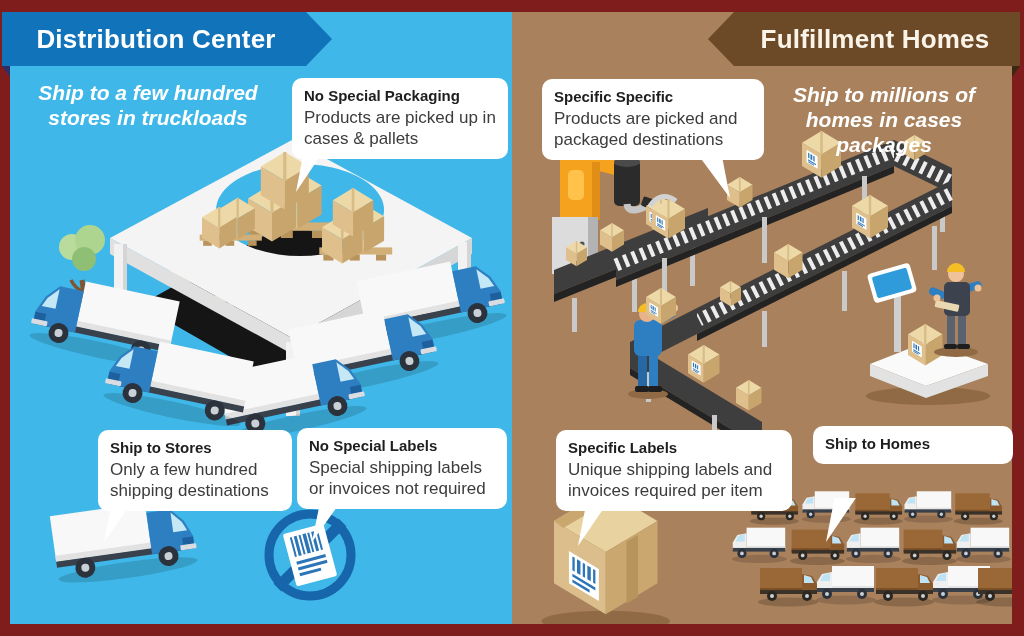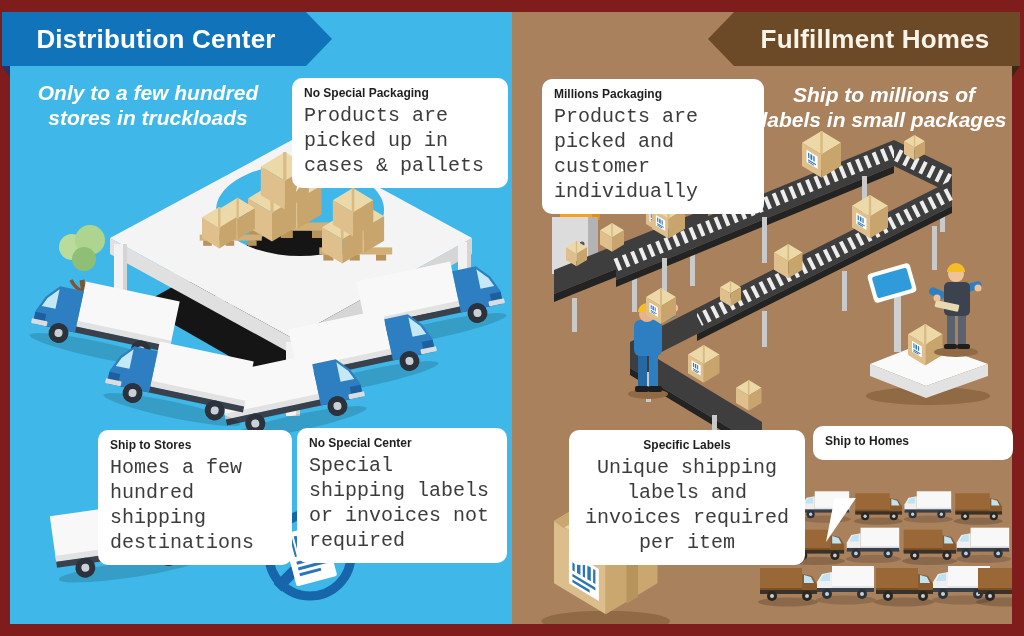--- a/index.html
+++ b/index.html
@@ -16,22 +16,22 @@
   #banner-right{left:708px;width:312px;background:#6C4A28;color:#FAF3E8;padding-left:22px;box-sizing:border-box;
      clip-path:polygon(26px 0, 100% 0, 100% 100%, 26px 100%, 0 50%);}
   .fold{position:absolute;top:66px;width:8px;height:11px;z-index:6;}
   #fold-left{left:2px;background:#2E2F66;clip-path:polygon(0 0,100% 0,100% 100%);}
   #fold-right{left:1012px;background:#3B2712;clip-path:polygon(0 0,100% 0,0 100%);}
   .tagline{position:absolute;z-index:3;color:#ffffff;font-size:21px;font-weight:700;font-style:italic;
            text-align:center;line-height:1.2;white-space:pre-line;}
   #tagline-left{left:28px;top:80px;width:240px;}
   #tagline-right{left:758px;top:82px;width:252px;}
   .callout{position:absolute;z-index:5;background:#ffffff;border-radius:10px;padding:8px 12px 10px 12px;}
-  .callout .t{font-size:12px;font-weight:800;color:#1E1E1E;line-height:1.3;}
-  .callout .b{font-size:20px;color:#3C3C3C;line-height:1.25;white-space:pre-line;margin-top:1px;font-family:Liberation Mono, monospace;}
+  .callout .t{font-size:15px;font-weight:800;color:#1E1E1E;line-height:1.3;}
+  .callout .b{font-size:17px;color:#3C3C3C;line-height:1.25;white-space:pre-line;margin-top:1px;}
   .tail{position:absolute;z-index:4;background:#ffffff;}
   .tail.left{clip-path:polygon(25% 0, 88% 0, 0% 100%);}
   .tail.right{clip-path:polygon(15% 0, 78% 0, 100% 100%);}
 </style>
 </head>
 <body>
 
 <div id="stage">
 
   <div class="panel" id="left-panel">
@@ -349,53 +349,53 @@
         <use href="#ftruckB" transform="translate(462,552)"></use>
       </g>
     </svg>
   </div>
 
   <div class="banner" id="banner-left">Distribution Center</div>
   <div class="fold" id="fold-left"></div>
   <div class="banner" id="banner-right">Fulfillment Homes</div>
   <div class="fold" id="fold-right"></div>
 
-  <div class="tagline" id="tagline-left">Only to a few hundred
+  <div class="tagline" id="tagline-left">Ship to a few hundred
 stores in truckloads</div>
   <div class="tagline" id="tagline-right">Ship to millions of
-labels in small packages</div>
+homes in cases packages</div>
 
   <div class="tail left" style="left:296px;top:150px;width:32px;height:42px;"></div>
   <div class="tail right" style="left:690px;top:152px;width:40px;height:46px;"></div>
   <div class="tail left" style="left:104px;top:502px;width:32px;height:40px;"></div>
   <div class="tail left" style="left:312px;top:500px;width:34px;height:42px;"></div>
   <div class="tail left" style="left:578px;top:502px;width:34px;height:44px;"></div>
   <div class="tail left" style="left:826px;top:498px;width:34px;height:44px;"></div>
 
   <div class="callout" style="left:292px;top:78px;width:192px;">
     <div class="t">No Special Packaging</div>
     <div class="b">Products are picked up in
 cases &amp; pallets</div>
   </div>
   <div class="callout" style="left:98px;top:430px;width:170px;">
     <div class="t">Ship to Stores</div>
-    <div class="b">Homes a few hundred
+    <div class="b">Only a few hundred
 shipping destinations</div>
   </div>
   <div class="callout" style="left:297px;top:428px;width:186px;">
-    <div class="t">No Special Center</div>
+    <div class="t">No Special Labels</div>
     <div class="b">Special shipping labels
 or invoices not required</div>
   </div>
   <div class="callout" style="left:542px;top:79px;width:198px;">
-    <div class="t">Millions Packaging</div>
+    <div class="t">Specific Specific</div>
     <div class="b">Products are picked and
-customer individually</div>
-  </div>
-  <div class="callout" style="left:569px;top:430px;width:212px;text-align:center;">
+packaged destinations</div>
+  </div>
+  <div class="callout" style="left:556px;top:430px;width:212px;">
     <div class="t">Specific Labels</div>
     <div class="b">Unique shipping labels and
 invoices required per item</div>
   </div>
   <div class="callout" style="left:813px;top:426px;width:176px;">
     <div class="t">Ship to Homes</div>
   </div>
 
 </div>
 

